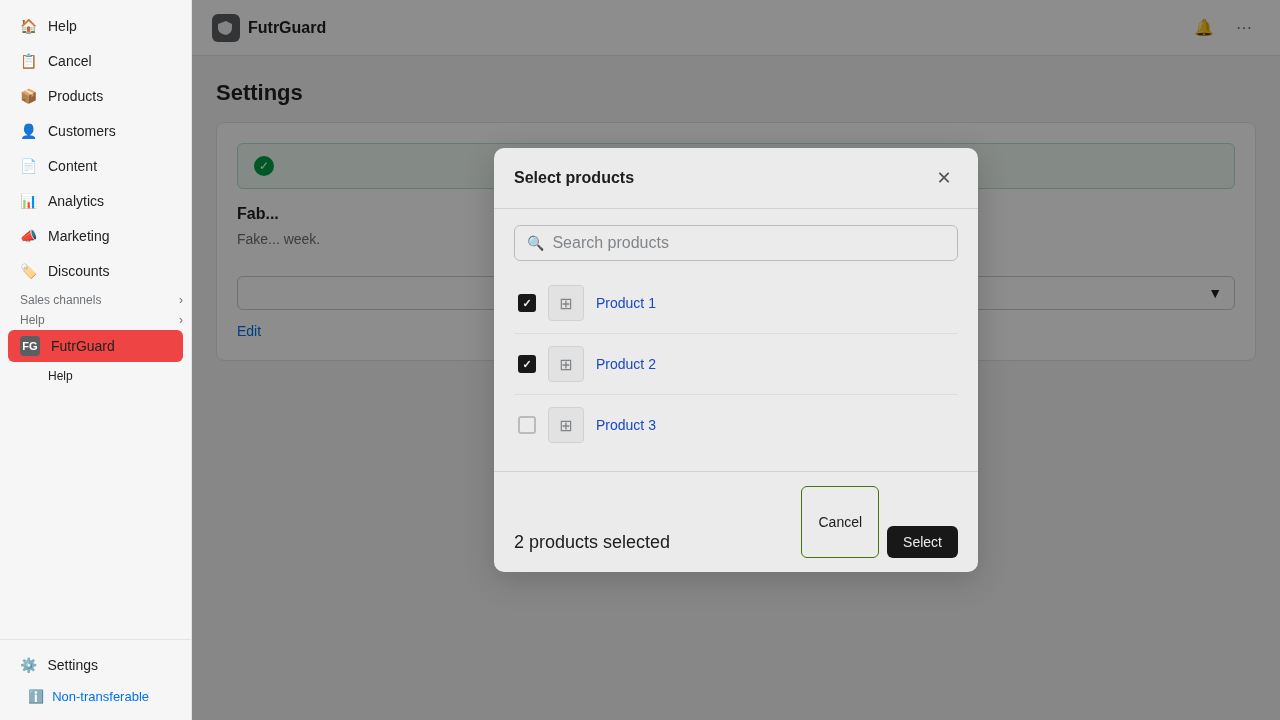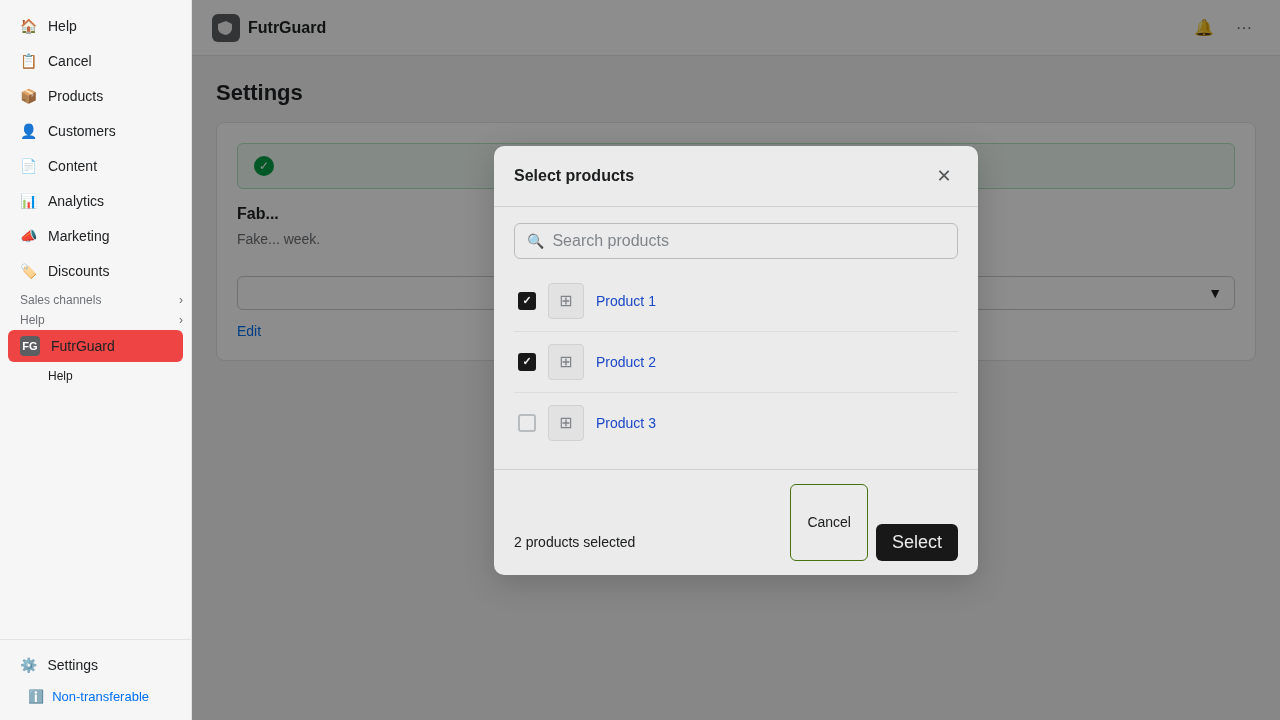--- a/index.html
+++ b/index.html
@@ -229,21 +229,21 @@
       color: #5c5f62; font-size: 18px;
     }
     .modal-body { flex: 1; overflow-y: auto; padding: 16px 20px; }
     .modal-footer {
       display: flex;
       align-items: center;
       justify-content: space-between;
       padding: 14px 20px;
       border-top: 1px solid #e1e3e5;
     }
-    .modal-selected-count { font-size: 14px; color: #202223; margin-top: 40px; }
+    .modal-selected-count { font-size: 18px; color: #202223; margin-top: 40px; }
 
     
     .search-box {
       display: flex;
       align-items: center;
       border: 1px solid #c9cccf;
       border-radius: 6px;
       padding: 8px 12px;
       gap: 8px;
       margin-bottom: 12px;
@@ -308,21 +308,21 @@
       font-size: 14px;
       font-weight: 500;
       color: #202223;
       cursor: pointer;
     }
     .btn-select {
       padding: 8px 16px;
       border: none;
       background: #1a1a1a;
       border-radius: 6px;
-      font-size: 18px;
+      font-size: 14px;
       font-weight: 500;
       color: white;
       cursor: pointer;
       margin-top: 40px;
     }
     .btn-group { display: flex; gap: 8px; }
   </style>
 </head>
 <body>
 

